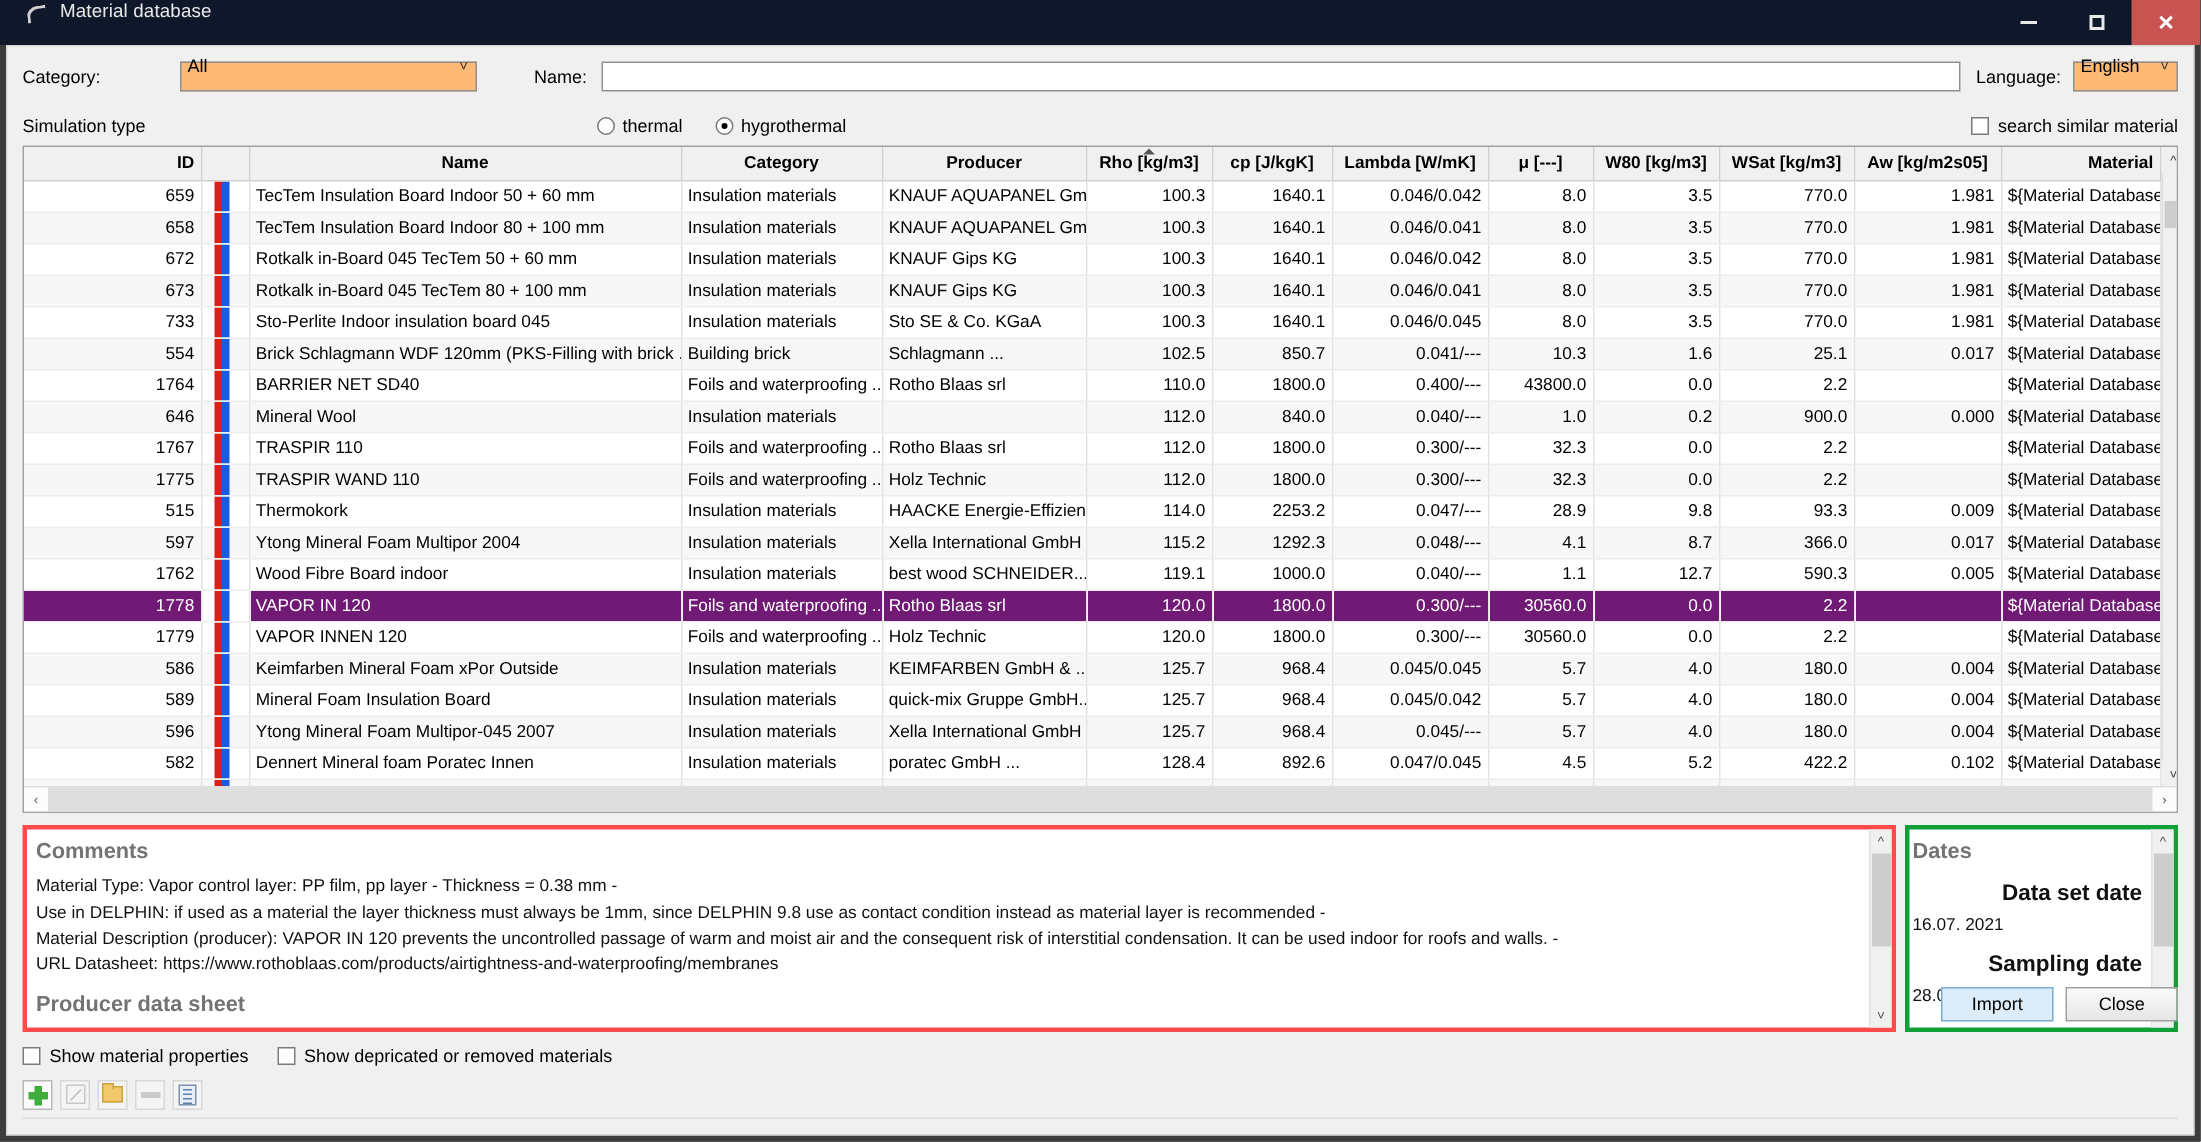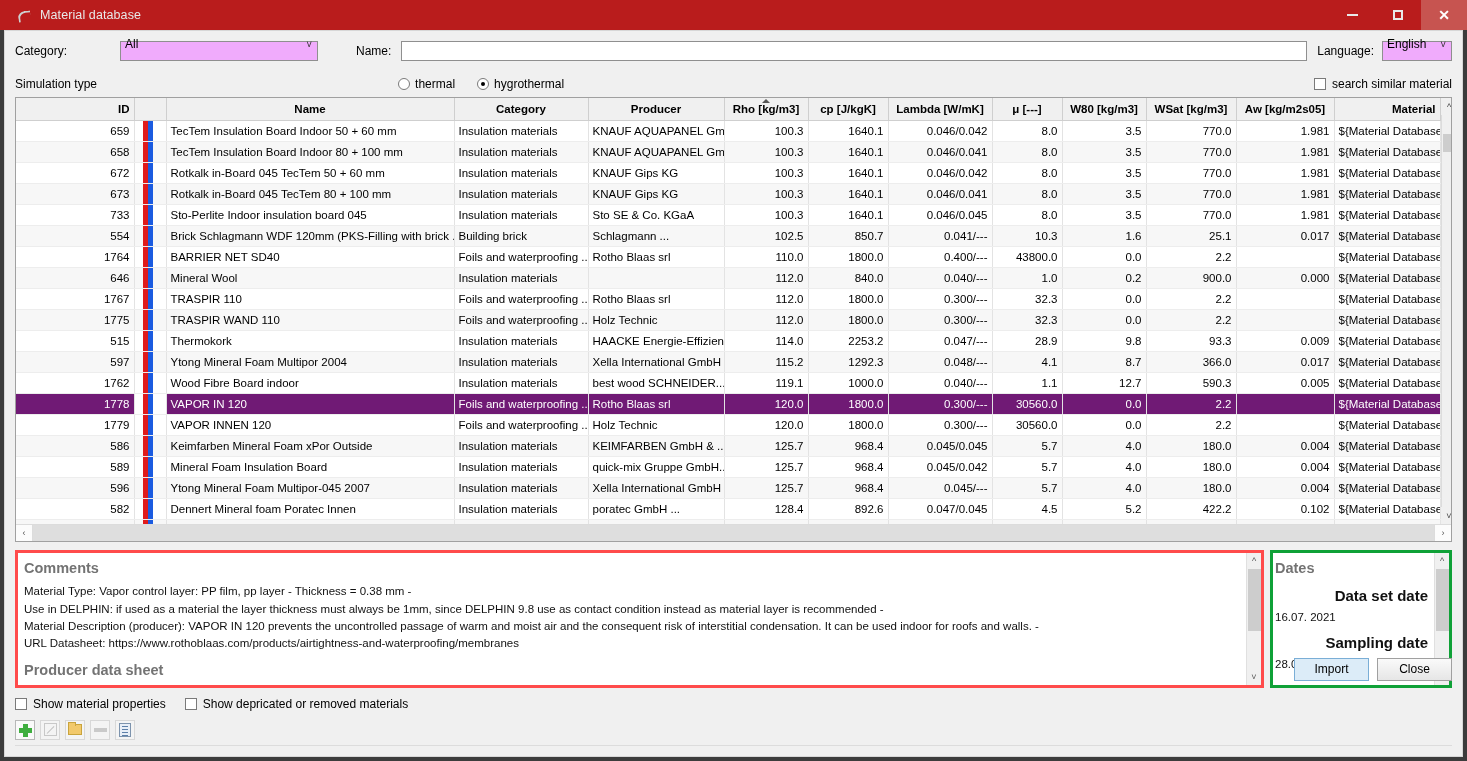--- a/index.html
+++ b/index.html
@@ -11,22 +11,22 @@
     background: #2b2b2b;
   }
   .window {
     width: 1467px; height: 761px;
     background: #3c3c3c;
     display: flex; flex-direction: column;
     position: relative;
   }
   
   .titlebar {
-    height: 30px; background: #b91c1c;
-    display: flex; align-items: center;
+    height: 30px; background: #0f172a;
+    display: flex; align-items: flex-start;
     flex: 0 0 30px;
   }
   .title-icon {
     width: 16px; height: 16px; margin-left: 16px; margin-right: 8px;
     position: relative;
   }
   .title-icon::before {
     content: ""; position: absolute; left: 2px; top: 4px;
     width: 11px; height: 9px;
     border-top: 2px solid #cfcfcf;
@@ -58,21 +58,21 @@
     padding: 0;
   }
 
   
   .filterbar {
     height: 40px; display: flex; align-items: center;
     padding: 0 10px; flex: 0 0 40px;
   }
   .lbl { font-size: 12px; color: #000; }
   .combo {
-    height: 20px; background: #f0abfc; border: 1px solid #8f8f8f;
+    height: 20px; background: #fdba74; border: 1px solid #8f8f8f;
     display: flex; align-items: center; padding: 0 2px 14px 4px;
     font-size: 12px; color: #000; position: relative;
   }
   .combo .cv { flex: 1 1 auto; white-space: nowrap; overflow: hidden; }
   .combo .chev { font-size: 10px; color: #333; padding-right: 3px; }
   #category-combo { width: 198px; margin-left: 53px; }
   #name-input {
     height: 20px; background: #fff; border: 1px solid #8f8f8f;
     flex: 1 1 auto; margin-left: 10px; margin-right: 10px;
     font-size: 12px; padding: 0 3px; outline: none; color:#000;

